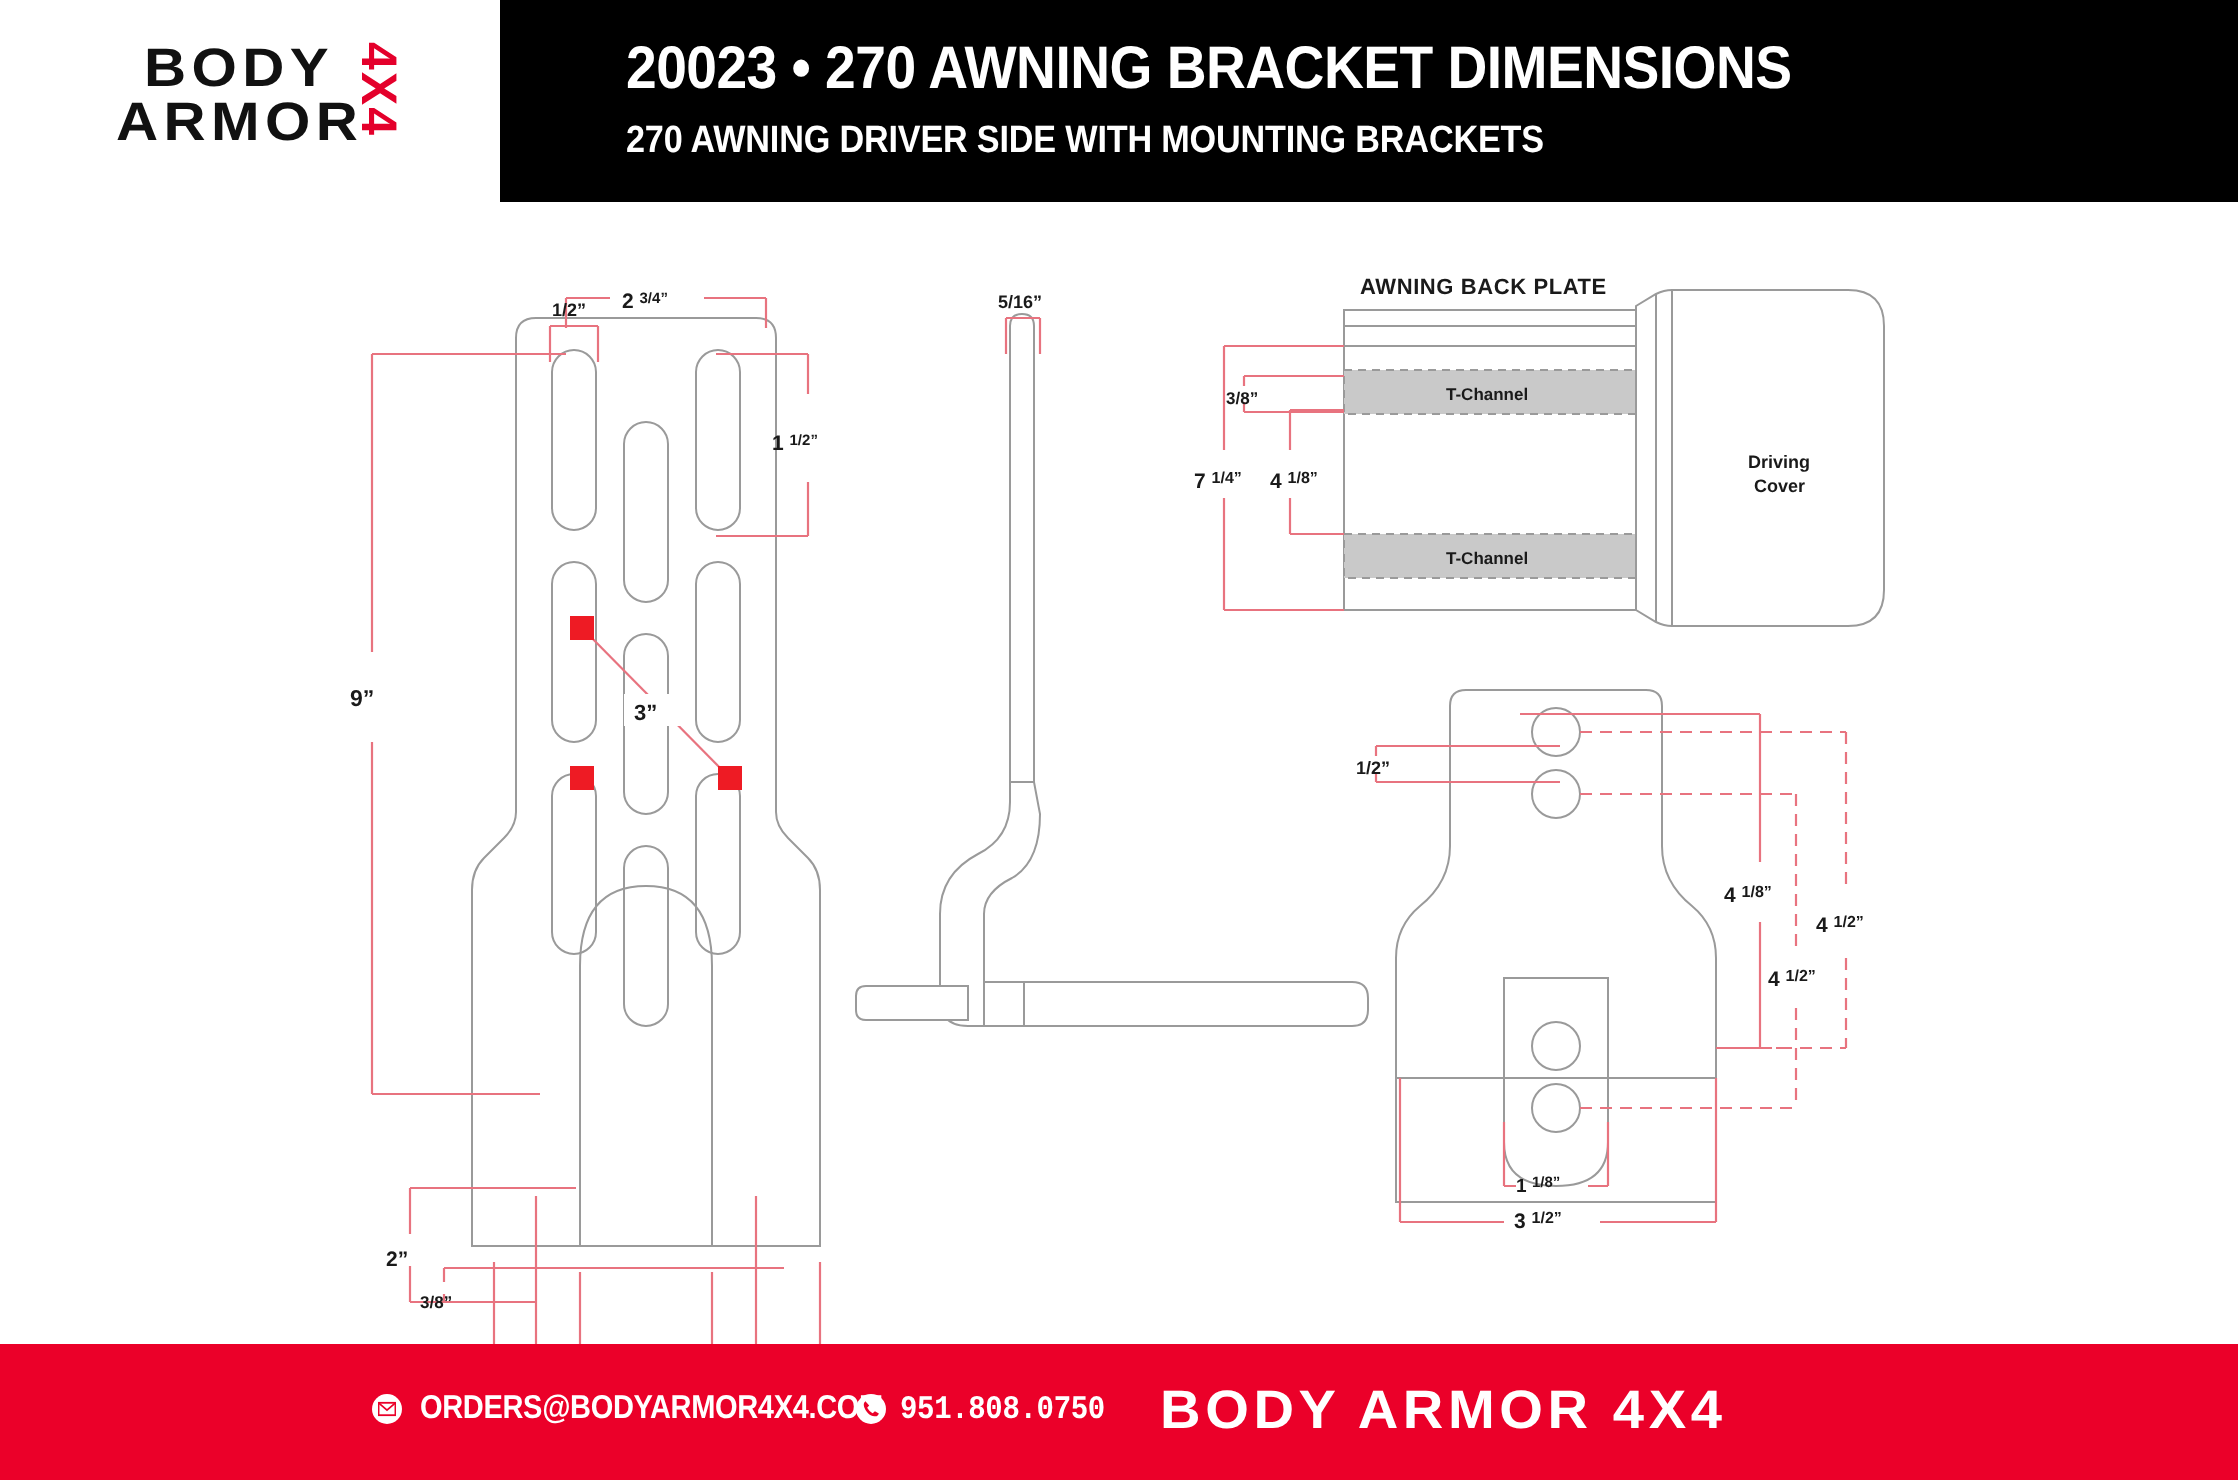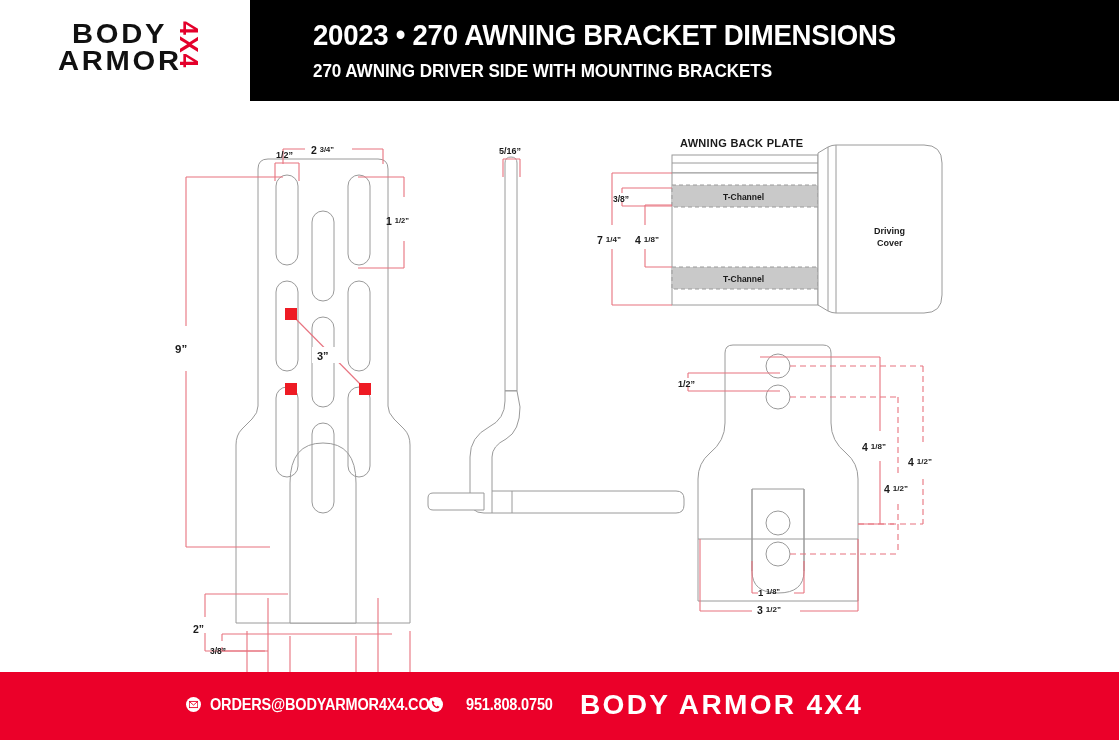--- a/index.html
+++ b/index.html
@@ -31,21 +31,21 @@
                 transform: scaleX(0.9); transform-origin: left top; }
 
   
   .canvas { position: absolute; left: 0; top: 101px; width: 1119px; height: 571px; background: #fff; }
   .canvas svg { display: block; }
 
   
   .footer { position: absolute; left: 0; top: 672px; width: 1119px; height: 68px; background: #eb0029; }
   .footer-inner { position: absolute; left: 0; top: 0; width: 1119px; height: 68px; }
   .contact-grp { position: absolute; left: 186px; top: 23px; display: flex; align-items: center; gap: 9px; }
-  .contact-grp2 { position: absolute; left: 428px; top: 23px; display: flex; align-items: center; gap: 23px; }
+  .contact-grp2 { position: absolute; left: 428px; top: 23px; display: flex; align-items: center; gap: 7px; font-family: Liberation Mono, monospace; }
   .fico { width: 15px; height: 15px; border-radius: 50%; background: #fff; display: inline-flex;
           align-items: center; justify-content: center; flex: 0 0 auto; }
   .fico svg { width: 9px; height: 9px; }
   .ftext { color: #fff; font-size: 16.5px; font-weight: 700; letter-spacing: -0.2px;
            transform: scaleX(0.88); transform-origin: left center; white-space: nowrap; }
   .footer-logo { position: absolute; left: 580px; top: 690px; color: #fff; font-size: 27px;
                  font-weight: 700; letter-spacing: 2.2px; white-space: nowrap;
                  transform: scaleX(1.04); transform-origin: left top; }
 </style>
 </head>

